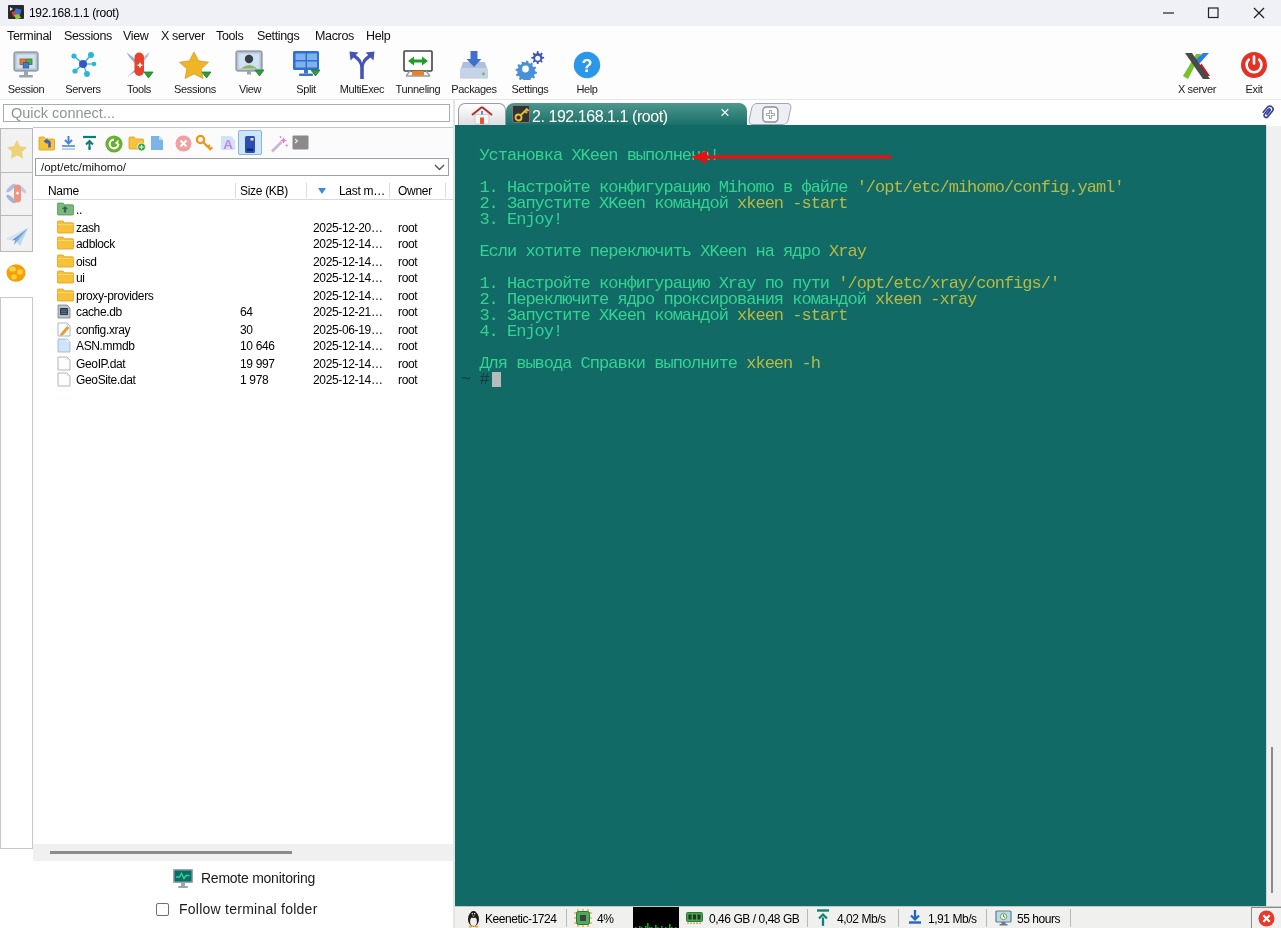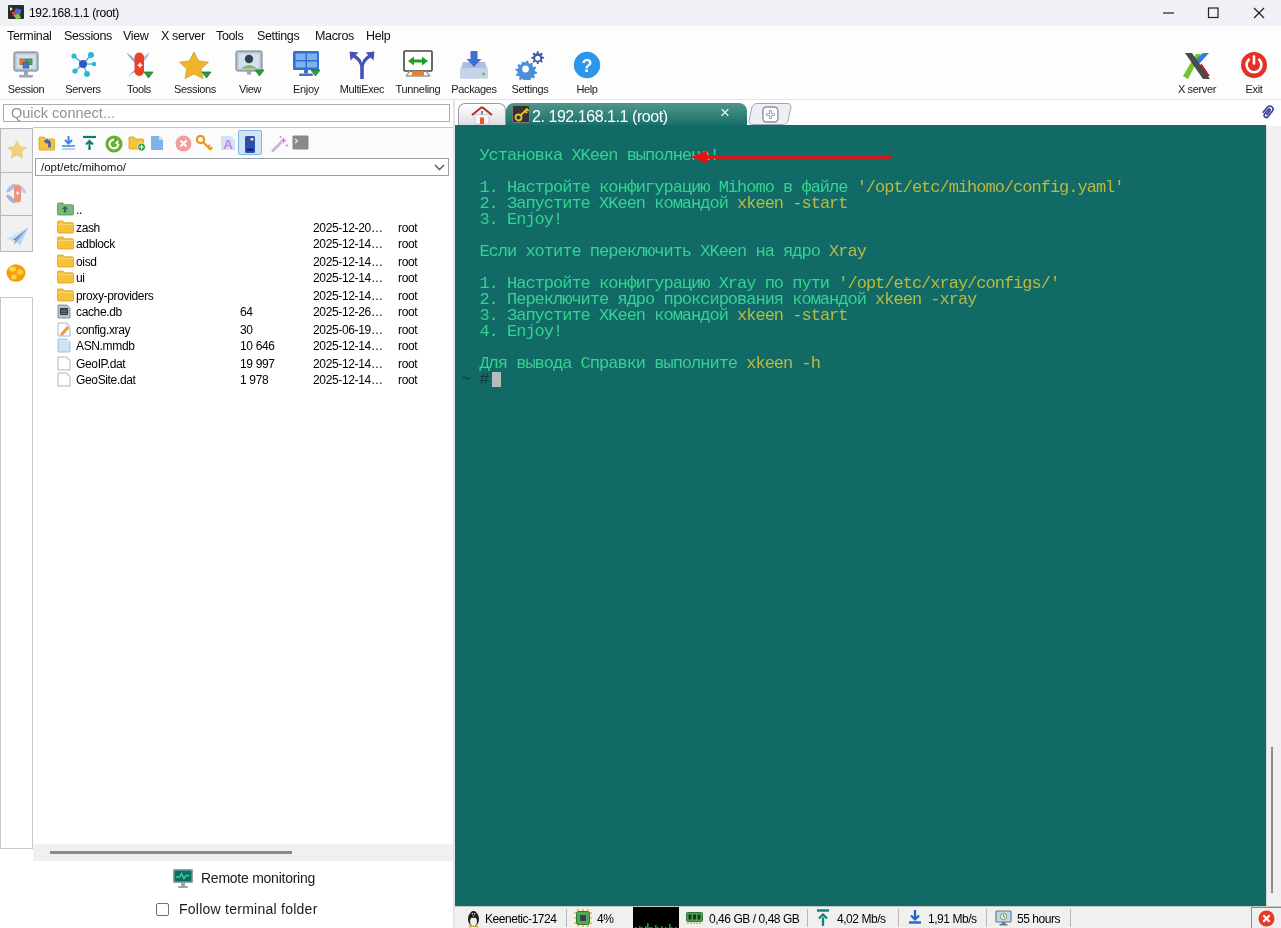--- a/index.html
+++ b/index.html
@@ -207,21 +207,21 @@
             <rect x="4" y="1" width="26" height="19" rx="1.5" fill="#2f6fd8"></rect>
             <rect x="6.5" y="3.5" width="10" height="6.5" fill="#7fb3e8"></rect>
             <rect x="18" y="3.5" width="10" height="6.5" fill="#7fb3e8"></rect>
             <rect x="6.5" y="11.5" width="10" height="6" fill="#7fb3e8"></rect>
             <rect x="18" y="11.5" width="10" height="6" fill="#7fb3e8"></rect>
             <rect x="15" y="20" width="4" height="3.5" fill="#3e74c8"></rect>
             <rect x="10" y="23.5" width="14" height="2.5" rx="1" fill="#3e74c8"></rect>
             <path d="M22 20 h9 l-4.5 6 z" fill="#2e9e3a" stroke="#1d7a28" stroke-width="0.8"></path>
           </svg>
         </div>
-        <div class="lbl">Enjoy</div>
+        <div class="lbl">Split</div>
       </div>
   <div class="tbitem abs" style="left:322px">
         <div class="ico">
           <svg width="34" height="30" viewBox="0 0 34 30">
             <path d="M15.2 29 V17 Q15.2 13 11 9.5 L8.5 7.5 L5.5 10.5 L4.5 1.5 L13.5 2.5 L10.8 5 L13.8 7.6 Q17 10.4 17 13 Q17 10.4 20.2 7.6 L23.2 5 L20.5 2.5 L29.5 1.5 L28.5 10.5 L25.5 7.5 L23 9.5 Q18.8 13 18.8 17 V29 Z" fill="#4553b4"></path>
           </svg>
         </div>
         <div class="lbl">MultiExec</div>
       </div>
   <div class="tbitem abs" style="left:378px">
@@ -387,20 +387,31 @@
         <span class="fico" style="left:259px"><svg width="17" height="15" viewBox="0 0 17 15">
             <rect x="0.5" y="0.5" width="16" height="14" rx="1" fill="#8a8a8a"></rect>
             <path d="M3 4 l2.5 2 -2.5 2" stroke="#e8e8e8" stroke-width="1.2" fill="none"></path>
           </svg></span>
       </div>
     <div id="pathbox" class="abs"></div>
     <div id="pathtext" class="abs">/opt/etc/mihomo/</div>
     <svg class="abs" style="left:434px;top:64px" width="11" height="7" viewBox="0 0 11 7">
         <path d="M1 1 L5.5 5.5 L10 1" fill="none" stroke="#555" stroke-width="1.4"></path>
       </svg>
+    <div id="fhead" class="abs">
+      <span class="htext" style="left:15px">Name</span>
+      <span class="hsep" style="left:202px"></span>
+      <span class="htext" style="left:207px">Size (KB)</span>
+      <span class="hsep" style="left:273px"></span>
+      <span id="sortarr"></span>
+      <span class="htext" style="left:306px">Last m…</span>
+      <span class="hsep" style="left:356px"></span>
+      <span class="htext" style="left:365px">Owner</span>
+      <span class="hsep" style="left:412px"></span>
+    </div>
     <div id="frows" class="abs">
         <div class="frow" style="top:2px">
           <svg width="17" height="14" viewBox="0 0 17 14">
             <path d="M0.5 2 a1 1 0 0 1 1 -1 h4.5 l1.5 1.8 h8 a1 1 0 0 1 1 1 v8.2 a1 1 0 0 1 -1 1 h-14 a1 1 0 0 1 -1 -1 z" fill="#7cb87c" stroke="#4e9456" stroke-width="0.8"></path>
             <path d="M6 10.5 v-3.5 h-2 l3.2 -3 3.2 3 h-2 v3.5 z" fill="#2e6b4e" transform="translate(0.8,0)"></path>
           </svg>
           <span class="nm">..</span>
           <span class="sz"></span>
           <span class="dt"></span>
           <span class="ow"></span>
@@ -456,21 +467,21 @@
           <span class="ow">root</span>
         </div>
         <div class="frow" style="top:104px">
           <svg width="14" height="15" viewBox="0 0 14 15">
             <path d="M1 1 h9 l3 3 v10 h-12 z" fill="#b8c4cc" stroke="#6a7680" stroke-width="0.7"></path>
             <rect x="3" y="4" width="8" height="7" rx="1" fill="#2d3338"></rect>
             <path d="M4 6 h6 M4 7.8 h6 M4 9.6 h6" stroke="#6a88a0" stroke-width="0.9"></path>
           </svg>
           <span class="nm">cache.db</span>
           <span class="sz">64</span>
-          <span class="dt">2025-12-26…</span>
+          <span class="dt">2025-12-21…</span>
           <span class="ow">root</span>
         </div>
         <div class="frow" style="top:122px">
           <svg width="14" height="15" viewBox="0 0 14 15">
             <path d="M1 1 h9 l3 3 v10 h-12 z" fill="#fdfdfd" stroke="#9aa4ac" stroke-width="0.8"></path>
             <path d="M9.5 1 l3 3 h-3 z" fill="#d8e0e6"></path>
             <path d="M4 11.5 L10 4.5 L12 6 L6.3 12.6 L3.6 13.4 z" fill="#f0a030" stroke="#c87818" stroke-width="0.5"></path>
           </svg>
           <span class="nm">config.xray</span>
           <span class="sz">30</span>

